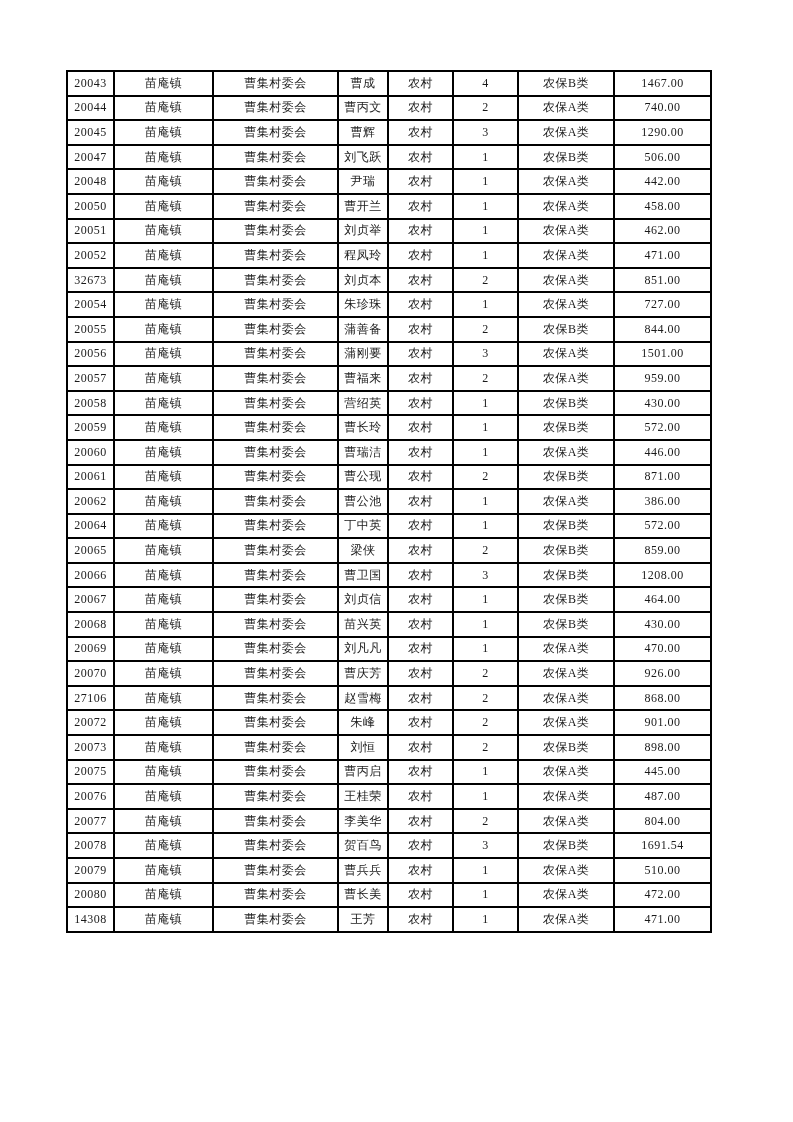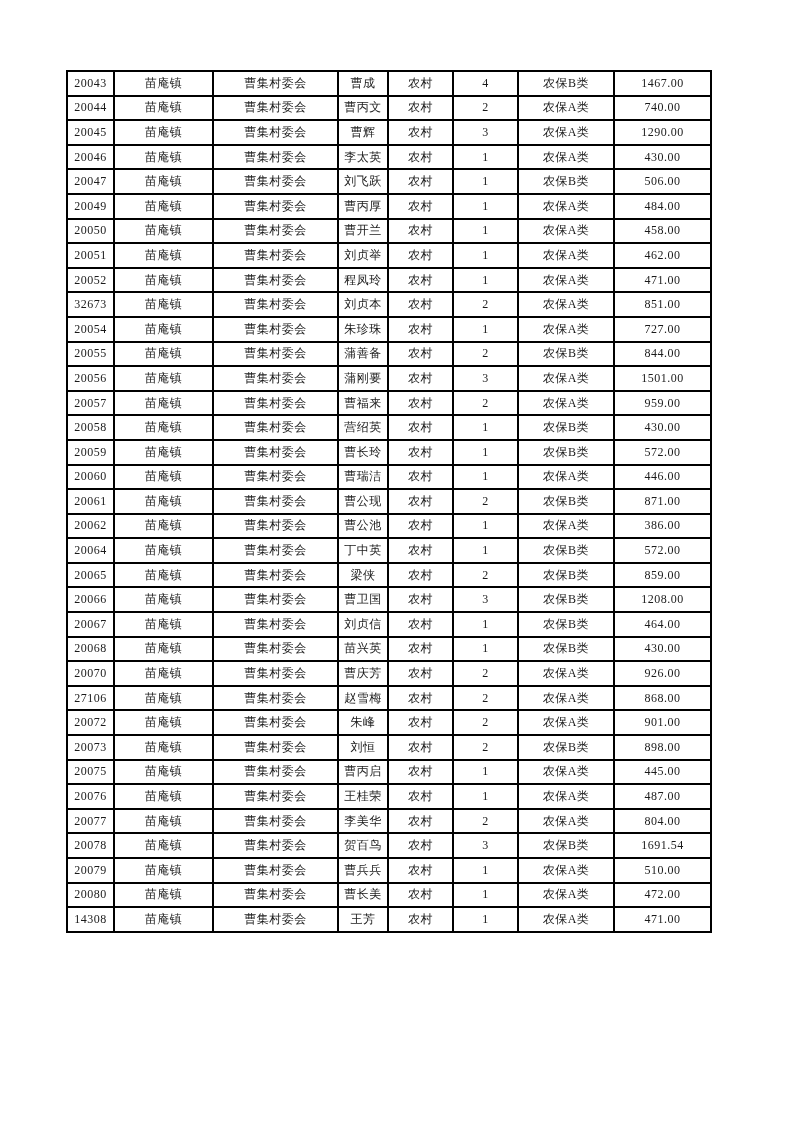--- a/index.html
+++ b/index.html
@@ -88,228 +88,228 @@
           <td class="num">20045</td>
           <td>苗庵镇</td>
           <td>曹集村委会</td>
           <td>曹辉</td>
           <td>农村</td>
           <td class="num">3</td>
           <td>农保A类</td>
           <td class="num">1290.00</td>
         </tr>
         <tr>
-          <td class="num">20046</td>
-          <td>苗庵镇</td>
-          <td>曹集村委会</td>
-          <td>李太英</td>
-          <td>农村</td>
-          <td class="num">1</td>
-          <td>农保A类</td>
+          <td class="num">20047</td>
+          <td>苗庵镇</td>
+          <td>曹集村委会</td>
+          <td>刘飞跃</td>
+          <td>农村</td>
+          <td class="num">1</td>
+          <td>农保B类</td>
+          <td class="num">506.00</td>
+        </tr>
+        <tr>
+          <td class="num">20048</td>
+          <td>苗庵镇</td>
+          <td>曹集村委会</td>
+          <td>尹瑞</td>
+          <td>农村</td>
+          <td class="num">1</td>
+          <td>农保A类</td>
+          <td class="num">442.00</td>
+        </tr>
+        <tr>
+          <td class="num">20050</td>
+          <td>苗庵镇</td>
+          <td>曹集村委会</td>
+          <td>曹开兰</td>
+          <td>农村</td>
+          <td class="num">1</td>
+          <td>农保A类</td>
+          <td class="num">458.00</td>
+        </tr>
+        <tr>
+          <td class="num">20051</td>
+          <td>苗庵镇</td>
+          <td>曹集村委会</td>
+          <td>刘贞举</td>
+          <td>农村</td>
+          <td class="num">1</td>
+          <td>农保A类</td>
+          <td class="num">462.00</td>
+        </tr>
+        <tr>
+          <td class="num">20052</td>
+          <td>苗庵镇</td>
+          <td>曹集村委会</td>
+          <td>程凤玲</td>
+          <td>农村</td>
+          <td class="num">1</td>
+          <td>农保A类</td>
+          <td class="num">471.00</td>
+        </tr>
+        <tr>
+          <td class="num">32673</td>
+          <td>苗庵镇</td>
+          <td>曹集村委会</td>
+          <td>刘贞本</td>
+          <td>农村</td>
+          <td class="num">2</td>
+          <td>农保A类</td>
+          <td class="num">851.00</td>
+        </tr>
+        <tr>
+          <td class="num">20054</td>
+          <td>苗庵镇</td>
+          <td>曹集村委会</td>
+          <td>朱珍珠</td>
+          <td>农村</td>
+          <td class="num">1</td>
+          <td>农保A类</td>
+          <td class="num">727.00</td>
+        </tr>
+        <tr>
+          <td class="num">20055</td>
+          <td>苗庵镇</td>
+          <td>曹集村委会</td>
+          <td>蒲善备</td>
+          <td>农村</td>
+          <td class="num">2</td>
+          <td>农保B类</td>
+          <td class="num">844.00</td>
+        </tr>
+        <tr>
+          <td class="num">20056</td>
+          <td>苗庵镇</td>
+          <td>曹集村委会</td>
+          <td>蒲刚要</td>
+          <td>农村</td>
+          <td class="num">3</td>
+          <td>农保A类</td>
+          <td class="num">1501.00</td>
+        </tr>
+        <tr>
+          <td class="num">20057</td>
+          <td>苗庵镇</td>
+          <td>曹集村委会</td>
+          <td>曹福来</td>
+          <td>农村</td>
+          <td class="num">2</td>
+          <td>农保A类</td>
+          <td class="num">959.00</td>
+        </tr>
+        <tr>
+          <td class="num">20058</td>
+          <td>苗庵镇</td>
+          <td>曹集村委会</td>
+          <td>营绍英</td>
+          <td>农村</td>
+          <td class="num">1</td>
+          <td>农保B类</td>
           <td class="num">430.00</td>
         </tr>
         <tr>
-          <td class="num">20047</td>
-          <td>苗庵镇</td>
-          <td>曹集村委会</td>
-          <td>刘飞跃</td>
-          <td>农村</td>
-          <td class="num">1</td>
-          <td>农保B类</td>
-          <td class="num">506.00</td>
-        </tr>
-        <tr>
-          <td class="num">20049</td>
-          <td>苗庵镇</td>
-          <td>曹集村委会</td>
-          <td>曹丙厚</td>
-          <td>农村</td>
-          <td class="num">1</td>
-          <td>农保A类</td>
-          <td class="num">484.00</td>
-        </tr>
-        <tr>
-          <td class="num">20050</td>
-          <td>苗庵镇</td>
-          <td>曹集村委会</td>
-          <td>曹开兰</td>
-          <td>农村</td>
-          <td class="num">1</td>
-          <td>农保A类</td>
-          <td class="num">458.00</td>
-        </tr>
-        <tr>
-          <td class="num">20051</td>
-          <td>苗庵镇</td>
-          <td>曹集村委会</td>
-          <td>刘贞举</td>
-          <td>农村</td>
-          <td class="num">1</td>
-          <td>农保A类</td>
-          <td class="num">462.00</td>
-        </tr>
-        <tr>
-          <td class="num">20052</td>
-          <td>苗庵镇</td>
-          <td>曹集村委会</td>
-          <td>程凤玲</td>
-          <td>农村</td>
-          <td class="num">1</td>
-          <td>农保A类</td>
-          <td class="num">471.00</td>
-        </tr>
-        <tr>
-          <td class="num">32673</td>
-          <td>苗庵镇</td>
-          <td>曹集村委会</td>
-          <td>刘贞本</td>
-          <td>农村</td>
-          <td class="num">2</td>
-          <td>农保A类</td>
-          <td class="num">851.00</td>
-        </tr>
-        <tr>
-          <td class="num">20054</td>
-          <td>苗庵镇</td>
-          <td>曹集村委会</td>
-          <td>朱珍珠</td>
-          <td>农村</td>
-          <td class="num">1</td>
-          <td>农保A类</td>
-          <td class="num">727.00</td>
-        </tr>
-        <tr>
-          <td class="num">20055</td>
-          <td>苗庵镇</td>
-          <td>曹集村委会</td>
-          <td>蒲善备</td>
-          <td>农村</td>
-          <td class="num">2</td>
-          <td>农保B类</td>
-          <td class="num">844.00</td>
-        </tr>
-        <tr>
-          <td class="num">20056</td>
-          <td>苗庵镇</td>
-          <td>曹集村委会</td>
-          <td>蒲刚要</td>
+          <td class="num">20059</td>
+          <td>苗庵镇</td>
+          <td>曹集村委会</td>
+          <td>曹长玲</td>
+          <td>农村</td>
+          <td class="num">1</td>
+          <td>农保B类</td>
+          <td class="num">572.00</td>
+        </tr>
+        <tr>
+          <td class="num">20060</td>
+          <td>苗庵镇</td>
+          <td>曹集村委会</td>
+          <td>曹瑞洁</td>
+          <td>农村</td>
+          <td class="num">1</td>
+          <td>农保A类</td>
+          <td class="num">446.00</td>
+        </tr>
+        <tr>
+          <td class="num">20061</td>
+          <td>苗庵镇</td>
+          <td>曹集村委会</td>
+          <td>曹公现</td>
+          <td>农村</td>
+          <td class="num">2</td>
+          <td>农保B类</td>
+          <td class="num">871.00</td>
+        </tr>
+        <tr>
+          <td class="num">20062</td>
+          <td>苗庵镇</td>
+          <td>曹集村委会</td>
+          <td>曹公池</td>
+          <td>农村</td>
+          <td class="num">1</td>
+          <td>农保A类</td>
+          <td class="num">386.00</td>
+        </tr>
+        <tr>
+          <td class="num">20064</td>
+          <td>苗庵镇</td>
+          <td>曹集村委会</td>
+          <td>丁中英</td>
+          <td>农村</td>
+          <td class="num">1</td>
+          <td>农保B类</td>
+          <td class="num">572.00</td>
+        </tr>
+        <tr>
+          <td class="num">20065</td>
+          <td>苗庵镇</td>
+          <td>曹集村委会</td>
+          <td>梁侠</td>
+          <td>农村</td>
+          <td class="num">2</td>
+          <td>农保B类</td>
+          <td class="num">859.00</td>
+        </tr>
+        <tr>
+          <td class="num">20066</td>
+          <td>苗庵镇</td>
+          <td>曹集村委会</td>
+          <td>曹卫国</td>
           <td>农村</td>
           <td class="num">3</td>
-          <td>农保A类</td>
-          <td class="num">1501.00</td>
-        </tr>
-        <tr>
-          <td class="num">20057</td>
-          <td>苗庵镇</td>
-          <td>曹集村委会</td>
-          <td>曹福来</td>
-          <td>农村</td>
-          <td class="num">2</td>
-          <td>农保A类</td>
-          <td class="num">959.00</td>
-        </tr>
-        <tr>
-          <td class="num">20058</td>
-          <td>苗庵镇</td>
-          <td>曹集村委会</td>
-          <td>营绍英</td>
+          <td>农保B类</td>
+          <td class="num">1208.00</td>
+        </tr>
+        <tr>
+          <td class="num">20067</td>
+          <td>苗庵镇</td>
+          <td>曹集村委会</td>
+          <td>刘贞信</td>
+          <td>农村</td>
+          <td class="num">1</td>
+          <td>农保B类</td>
+          <td class="num">464.00</td>
+        </tr>
+        <tr>
+          <td class="num">20068</td>
+          <td>苗庵镇</td>
+          <td>曹集村委会</td>
+          <td>苗兴英</td>
           <td>农村</td>
           <td class="num">1</td>
           <td>农保B类</td>
           <td class="num">430.00</td>
         </tr>
         <tr>
-          <td class="num">20059</td>
-          <td>苗庵镇</td>
-          <td>曹集村委会</td>
-          <td>曹长玲</td>
-          <td>农村</td>
-          <td class="num">1</td>
-          <td>农保B类</td>
-          <td class="num">572.00</td>
-        </tr>
-        <tr>
-          <td class="num">20060</td>
-          <td>苗庵镇</td>
-          <td>曹集村委会</td>
-          <td>曹瑞洁</td>
-          <td>农村</td>
-          <td class="num">1</td>
-          <td>农保A类</td>
-          <td class="num">446.00</td>
-        </tr>
-        <tr>
-          <td class="num">20061</td>
-          <td>苗庵镇</td>
-          <td>曹集村委会</td>
-          <td>曹公现</td>
-          <td>农村</td>
-          <td class="num">2</td>
-          <td>农保B类</td>
-          <td class="num">871.00</td>
-        </tr>
-        <tr>
-          <td class="num">20062</td>
-          <td>苗庵镇</td>
-          <td>曹集村委会</td>
-          <td>曹公池</td>
-          <td>农村</td>
-          <td class="num">1</td>
-          <td>农保A类</td>
-          <td class="num">386.00</td>
-        </tr>
-        <tr>
-          <td class="num">20064</td>
-          <td>苗庵镇</td>
-          <td>曹集村委会</td>
-          <td>丁中英</td>
-          <td>农村</td>
-          <td class="num">1</td>
-          <td>农保B类</td>
-          <td class="num">572.00</td>
-        </tr>
-        <tr>
-          <td class="num">20065</td>
-          <td>苗庵镇</td>
-          <td>曹集村委会</td>
-          <td>梁侠</td>
-          <td>农村</td>
-          <td class="num">2</td>
-          <td>农保B类</td>
-          <td class="num">859.00</td>
-        </tr>
-        <tr>
-          <td class="num">20066</td>
-          <td>苗庵镇</td>
-          <td>曹集村委会</td>
-          <td>曹卫国</td>
-          <td>农村</td>
-          <td class="num">3</td>
-          <td>农保B类</td>
-          <td class="num">1208.00</td>
-        </tr>
-        <tr>
-          <td class="num">20067</td>
-          <td>苗庵镇</td>
-          <td>曹集村委会</td>
-          <td>刘贞信</td>
-          <td>农村</td>
-          <td class="num">1</td>
-          <td>农保B类</td>
-          <td class="num">464.00</td>
-        </tr>
-        <tr>
-          <td class="num">20068</td>
-          <td>苗庵镇</td>
-          <td>曹集村委会</td>
-          <td>苗兴英</td>
-          <td>农村</td>
-          <td class="num">1</td>
-          <td>农保B类</td>
-          <td class="num">430.00</td>
+          <td class="num">20069</td>
+          <td>苗庵镇</td>
+          <td>曹集村委会</td>
+          <td>刘凡凡</td>
+          <td>农村</td>
+          <td class="num">1</td>
+          <td>农保A类</td>
+          <td class="num">470.00</td>
         </tr>
         <tr>
           <td class="num">20070</td>
           <td>苗庵镇</td>
           <td>曹集村委会</td>
           <td>曹庆芳</td>
           <td>农村</td>
           <td class="num">2</td>
           <td>农保A类</td>
           <td class="num">926.00</td>

